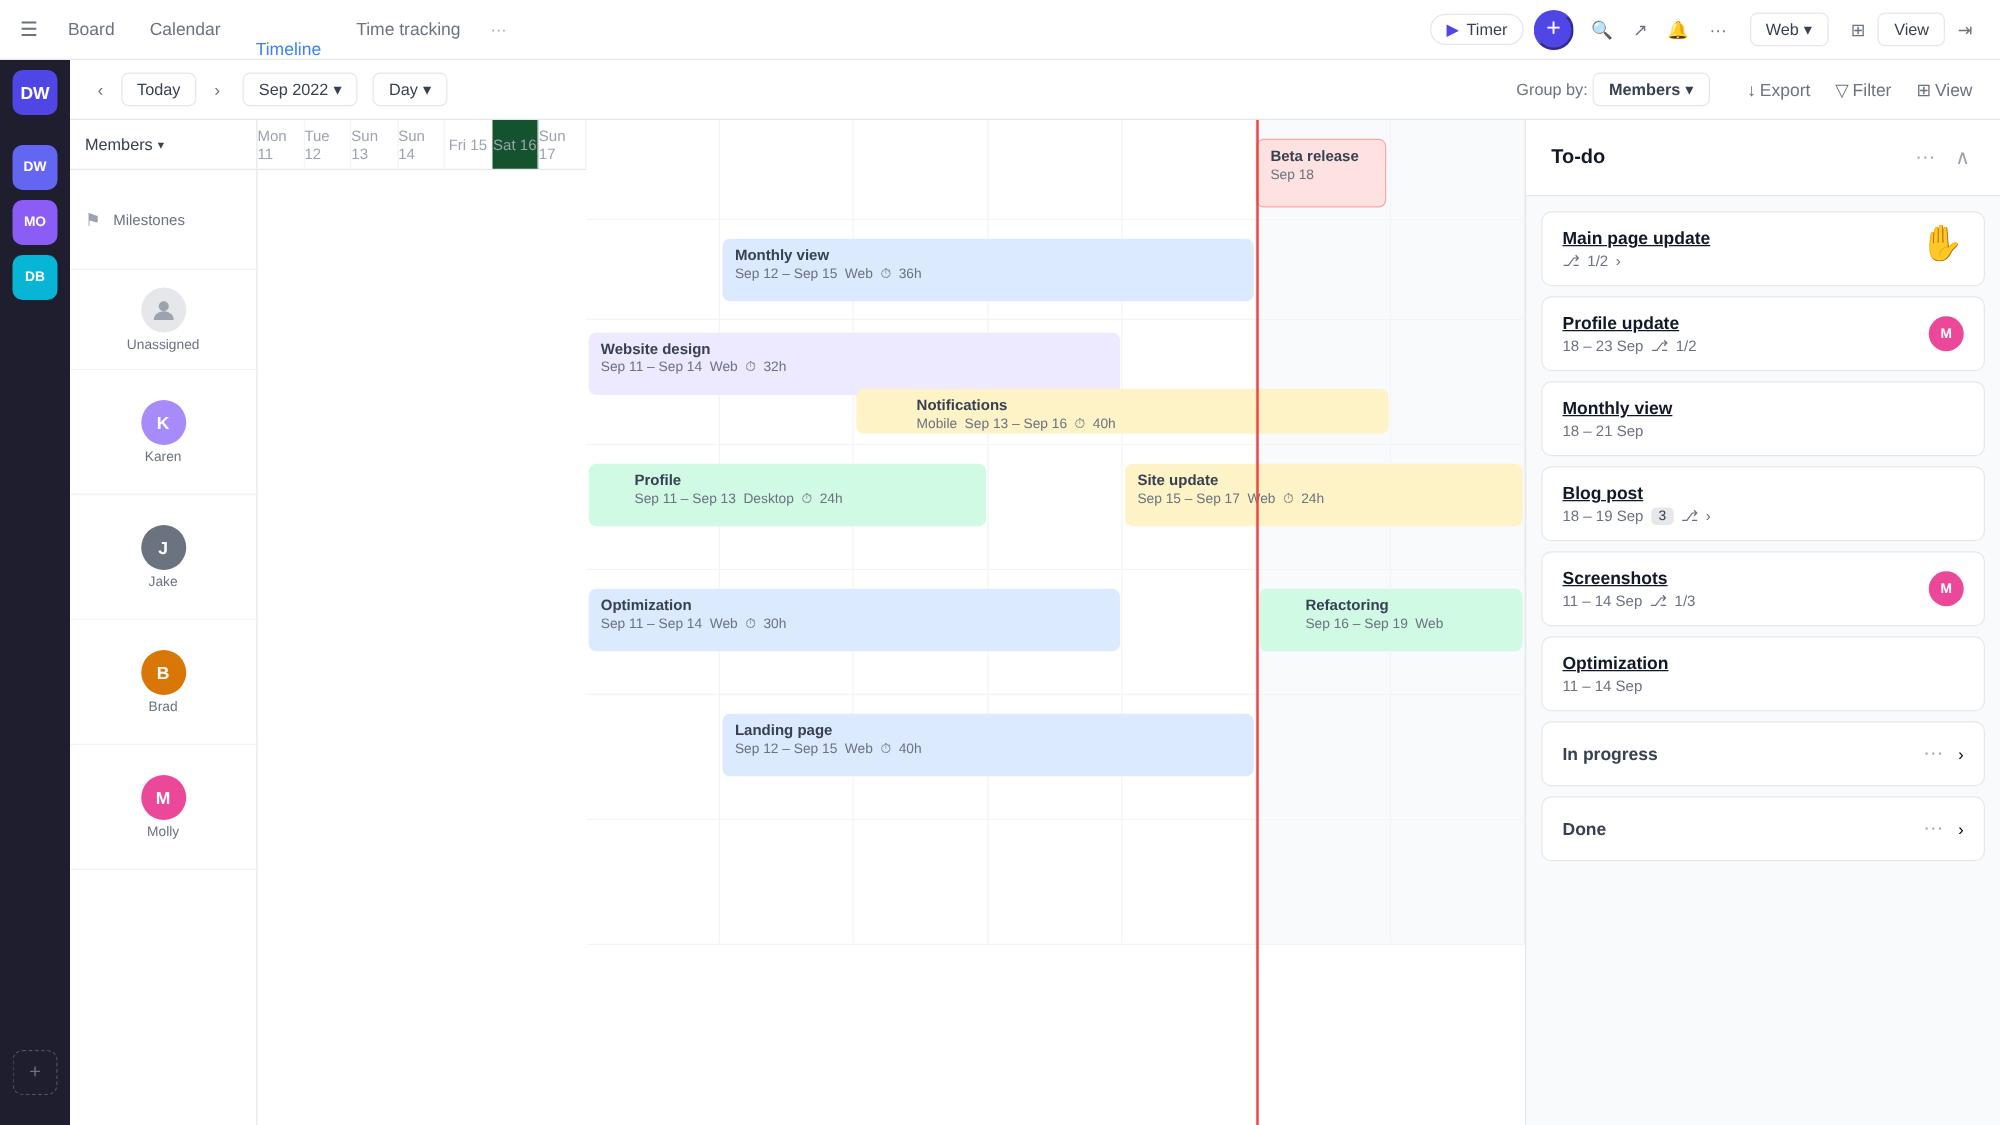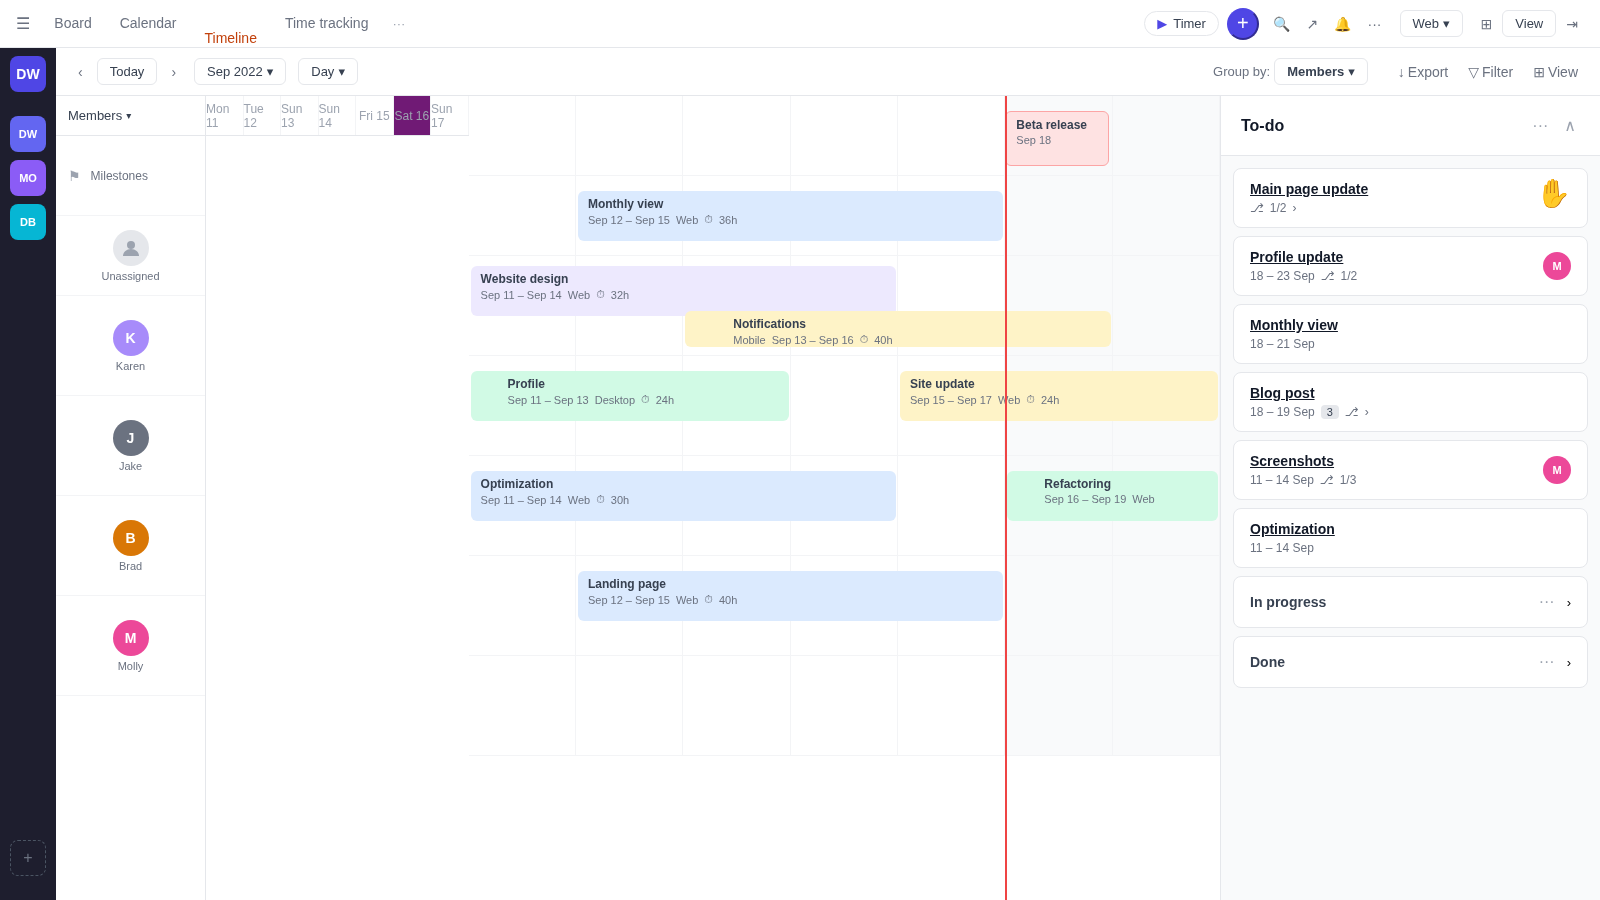--- a/index.html
+++ b/index.html
@@ -14,21 +14,21 @@
     .sub-nav { display: flex; align-items: center; height: 48px; border-bottom: 1px solid #e5e7eb; padding: 0 16px; gap: 8px; background: #fff; }
     .timeline-area { display: flex; flex: 1; overflow: hidden; }
     .members-col { width: 150px; border-right: 1px solid #e5e7eb; display: flex; flex-direction: column; }
     .members-header { height: 40px; border-bottom: 1px solid #e5e7eb; display: flex; align-items: center; padding: 0 12px; font-size: 13px; font-weight: 500; color: #374151; }
     .member-row { display: flex; align-items: center; justify-content: center; flex-direction: column; border-bottom: 1px solid #f3f4f6; }
     .member-avatar { width: 36px; height: 36px; border-radius: 50%; display: flex; align-items: center; justify-content: center; font-size: 14px; font-weight: 600; color: #fff; }
     .member-name { font-size: 11px; color: #6b7280; margin-top: 4px; }
     .grid-area { flex: 1; overflow: hidden; display: flex; flex-direction: row; }
     .grid-header { display: flex; height: 40px; border-bottom: 1px solid #e5e7eb; }
     .day-col { flex: 1; border-right: 1px solid #f3f4f6; display: flex; align-items: center; justify-content: center; font-size: 12px; color: #9ca3af; }
-    .day-col.today { background: #701a75; }
+    .day-col.today { background: #14532d; }
     .grid-cell { flex: 1; border-right: 1px solid #f3f4f6; }
     .grid-cell.sat { background: #f9fafb; }
     .grid-cell.sun { background: #f9fafb; }
 
     
     .task-bar { position: absolute; border-radius: 6px; padding: 6px 10px; font-size: 12px; cursor: pointer; top: 8px; }
     .task-bar .task-title { font-weight: 600; color: #374151; }
     .task-bar .task-meta { color: #6b7280; font-size: 11px; margin-top: 2px; display: flex; align-items: center; gap: 6px; }
     .task-blue { background: #dbeafe; }
     .task-purple { background: #ede9fe; }
@@ -40,21 +40,21 @@
     .right-panel { width: 380px; border-left: 1px solid #e5e7eb; background: #f9fafb; display: flex; flex-direction: column; }
     .panel-header { display: flex; align-items: center; justify-content: space-between; padding: 16px 20px; background: #fff; border-bottom: 1px solid #e5e7eb; }
     .panel-title { font-size: 16px; font-weight: 600; color: #111827; }
     .panel-body { flex: 1; overflow-y: auto; padding: 12px 0; }
     .panel-card { background: #fff; margin: 0 12px 8px; border-radius: 8px; padding: 12px 16px; border: 1px solid #e5e7eb; }
     .panel-card-title { font-size: 14px; font-weight: 600; color: #111827; margin-bottom: 4px; text-decoration: underline; }
     .panel-card-meta { font-size: 12px; color: #6b7280; display: flex; align-items: center; gap: 6px; }
 
     
     .nav-tab { padding: 6px 12px; font-size: 14px; color: #6b7280; cursor: pointer; border-bottom: 2px solid transparent; }
-    .nav-tab.active { color: #c2410c; border-bottom: 4px solid #a3a3a3; font-weight: 500; margin-top: 32px; }
+    .nav-tab.active { color: #3b82f6; border-bottom: 2px solid #a3a3a3; font-weight: 500; margin-top: 32px; }
     .nav-btn { padding: 5px 12px; border: 1px solid #e5e7eb; border-radius: 6px; background: #fff; font-size: 13px; color: #374151; cursor: pointer; display: flex; align-items: center; gap: 4px; }
     .nav-btn-primary { background: #4f46e5; color: #fff; border-color: #4f46e5; border-radius: 50%; width: 32px; height: 32px; display: flex; align-items: center; justify-content: center; cursor: pointer; font-size: 20px; }
     .timer-btn { background: #fff; border: 1px solid #e5e7eb; border-radius: 20px; padding: 4px 12px; display: flex; align-items: center; gap: 6px; font-size: 13px; color: #374151; cursor: pointer; }
 
     
     .app-logo { width: 36px; height: 36px; background: #4f46e5; border-radius: 8px; display: flex; align-items: center; justify-content: center; color: #fff; font-weight: 700; font-size: 14px; }
     .sidebar-icon { width: 36px; height: 36px; border-radius: 8px; display: flex; align-items: center; justify-content: center; color: #9ca3af; cursor: pointer; font-size: 16px; }
     .ws-btn { width: 36px; height: 36px; border-radius: 8px; display: flex; align-items: center; justify-content: center; font-size: 11px; font-weight: 700; color: #fff; cursor: pointer; }
     .ws-dw { background: #6366f1; }
     .ws-mo { background: #8b5cf6; }

